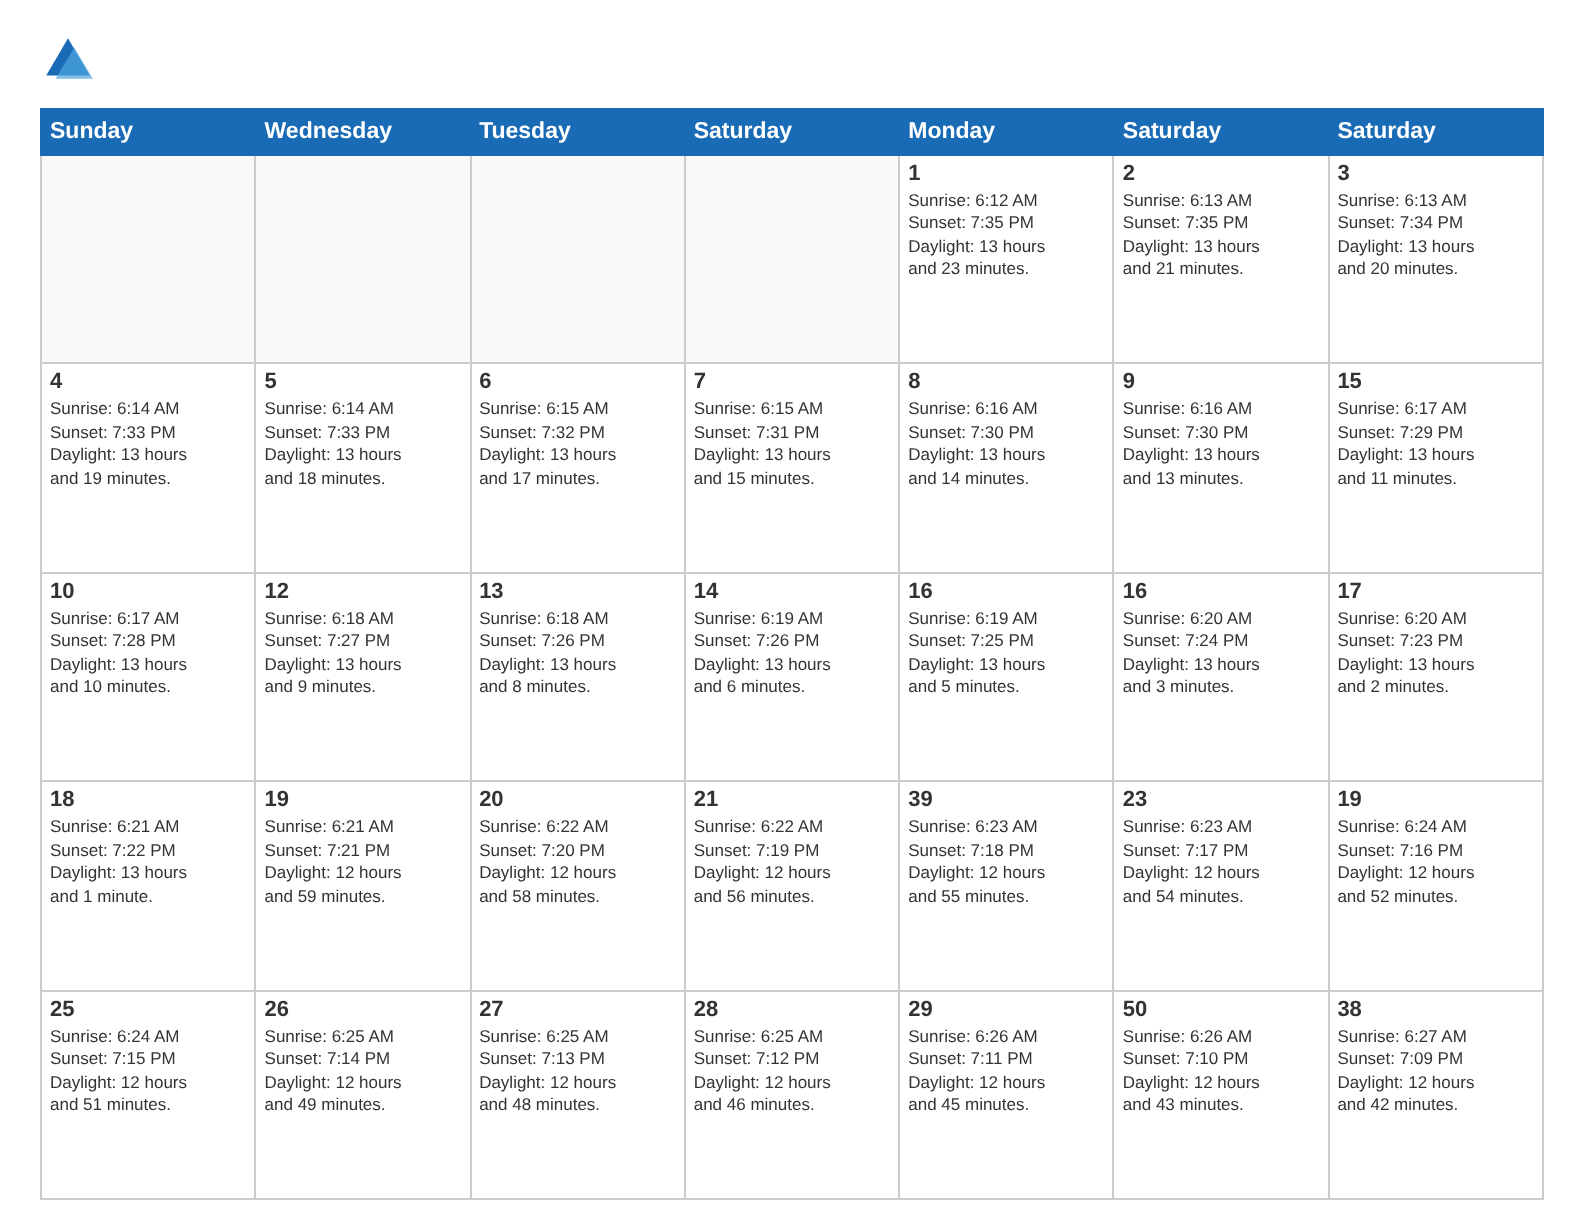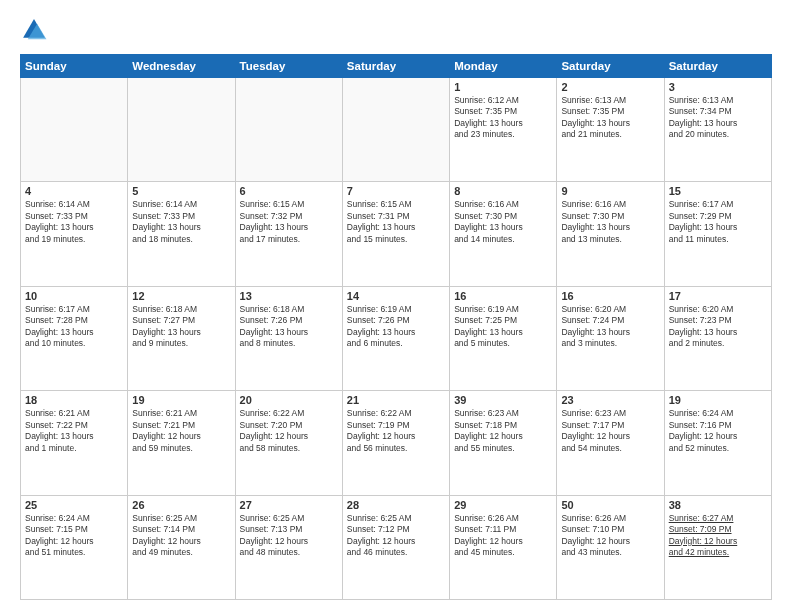--- a/index.html
+++ b/index.html
@@ -353,21 +353,21 @@
           </td>
           <td>
             <span class="day-num">50</span>
             <div class="day-info" style="white-space: pre-line;">Sunrise: 6:26 AM
 Sunset: 7:10 PM
 Daylight: 12 hours
 and 43 minutes.</div>
           </td>
           <td>
             <span class="day-num">38</span>
-            <div class="day-info" style="white-space: pre-line; text-decoration: underline;">Sunrise: 6:27 AM
+            <div class="day-info" style="white-space: pre-line;">Sunrise: 6:27 AM
 Sunset: 7:09 PM
 Daylight: 12 hours
 and 42 minutes.</div>
           </td>
         </tr>
       </tbody>
   </table>
 </div>
 
 </body></html>

